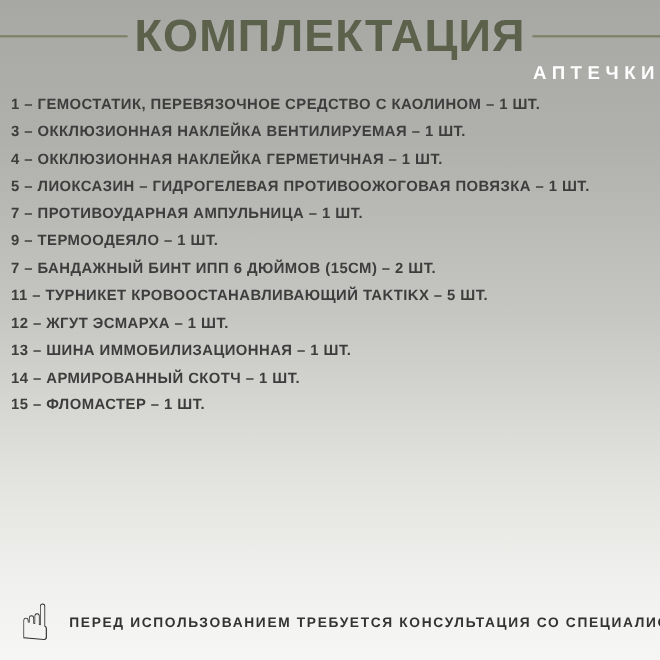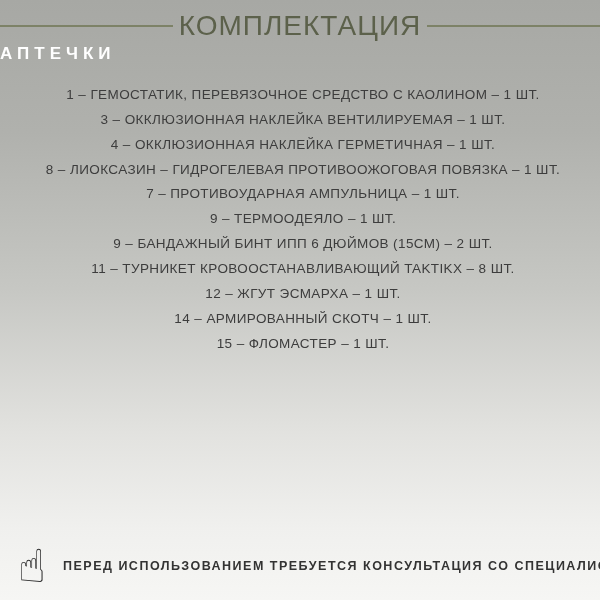--- a/index.html
+++ b/index.html
@@ -22,52 +22,51 @@
   .title-row {
     display: flex;
     align-items: center;
   }
   .rule {
     flex: 1;
     height: 2px;
     background: #7d8267;
   }
   .title {
-    font-size: 28px;
-    font-weight: 400;
+    font-size: 41px;
+    font-weight: 700;
     line-height: 1;
     letter-spacing: 1px;
     color: #5c614b;
     padding: 0 6px;
     white-space: nowrap;
   }
   .subtitle {
     margin-top: 4px;
-    text-align: left;
+    text-align: right;
     font-size: 17px;
     font-weight: 700;
     letter-spacing: 5px;
     color: #ffffff;
   }
 
   
   .list {
     position: absolute;
     top: 83px;
     left: 10px;
     right: 4px;
   }
   .list-item {
     font-size: 13.5px;
-    font-weight: 400;
+    font-weight: 700;
     letter-spacing: 0.4px;
     line-height: 24.86px;
     color: #3d3d3d;
     white-space: nowrap;
-    text-align: center;
   }
 
   
   .footer {
     position: absolute;
     left: 18px;
     right: 8px;
     top: 538px;
     height: 56px;
     display: flex;
@@ -100,26 +99,27 @@
       <div class="title">КОМПЛЕКТАЦИЯ</div>
       <div class="rule"></div>
     </div>
     <div class="subtitle">АПТЕЧКИ</div>
   </div>
 
   <div class="list">
     <div class="list-item">1 – ГЕМОСТАТИК, ПЕРЕВЯЗОЧНОЕ СРЕДСТВО С КАОЛИНОМ – 1 ШТ.</div>
     <div class="list-item">3 – ОККЛЮЗИОННАЯ НАКЛЕЙКА ВЕНТИЛИРУЕМАЯ – 1 ШТ.</div>
     <div class="list-item">4 – ОККЛЮЗИОННАЯ НАКЛЕЙКА ГЕРМЕТИЧНАЯ – 1 ШТ.</div>
-    <div class="list-item">8 – ЛИОКСАЗИН – ГИДРОГЕЛЕВАЯ ПРОТИВООЖОГОВАЯ ПОВЯЗКА – 1 ШТ.</div>
+    <div class="list-item">5 – ЛИОКСАЗИН – ГИДРОГЕЛЕВАЯ ПРОТИВООЖОГОВАЯ ПОВЯЗКА – 1 ШТ.</div>
     <div class="list-item">7 – ПРОТИВОУДАРНАЯ АМПУЛЬНИЦА – 1 ШТ.</div>
     <div class="list-item">9 – ТЕРМООДЕЯЛО – 1 ШТ.</div>
-    <div class="list-item">9 – БАНДАЖНЫЙ БИНТ ИПП 6 ДЮЙМОВ (15СМ) – 2 ШТ.</div>
-    <div class="list-item">11 – ТУРНИКЕТ КРОВООСТАНАВЛИВАЮЩИЙ TAKTIKX – 8 ШТ.</div>
+    <div class="list-item">7 – БАНДАЖНЫЙ БИНТ ИПП 6 ДЮЙМОВ (15СМ) – 2 ШТ.</div>
+    <div class="list-item">11 – ТУРНИКЕТ КРОВООСТАНАВЛИВАЮЩИЙ TAKTIKX – 5 ШТ.</div>
     <div class="list-item">12 – ЖГУТ ЭСМАРХА – 1 ШТ.</div>
+    <div class="list-item">13 – ШИНА ИММОБИЛИЗАЦИОННАЯ – 1 ШТ.</div>
     <div class="list-item">14 – АРМИРОВАННЫЙ СКОТЧ – 1 ШТ.</div>
     <div class="list-item">15 – ФЛОМАСТЕР – 1 ШТ.</div>
   </div>
 
   <div class="footer">
     <div class="hand-icon">☝</div>
     <div class="disclaimer">ПЕРЕД ИСПОЛЬЗОВАНИЕМ ТРЕБУЕТСЯ КОНСУЛЬТАЦИЯ СО СПЕЦИАЛИСТОМ</div>
   </div>
 
 </div>

